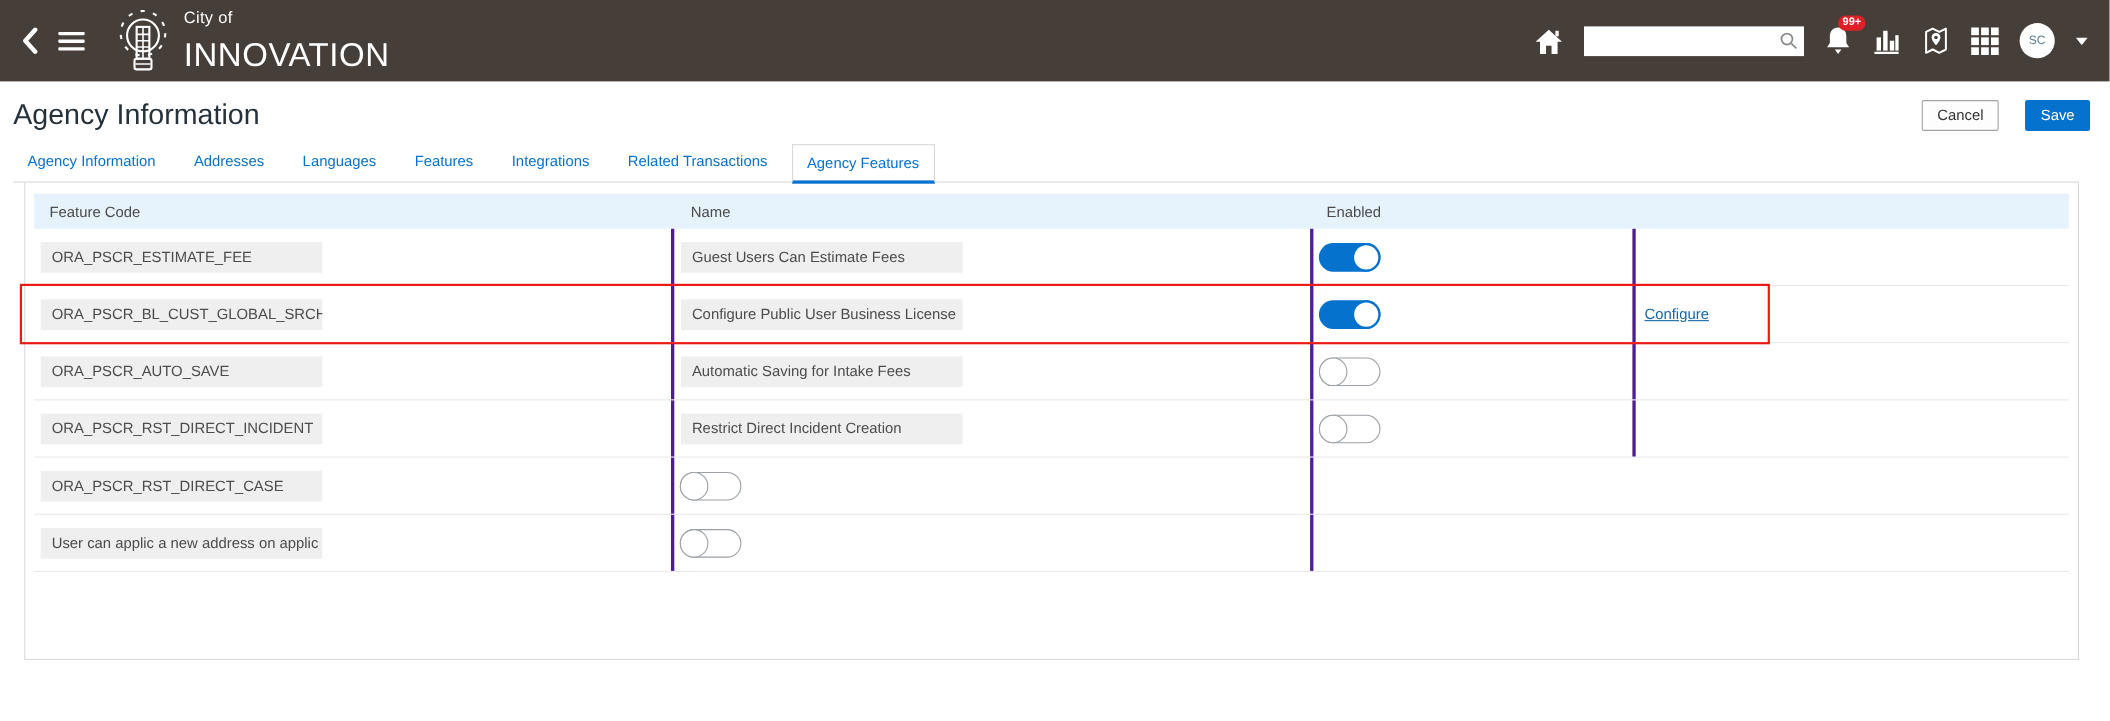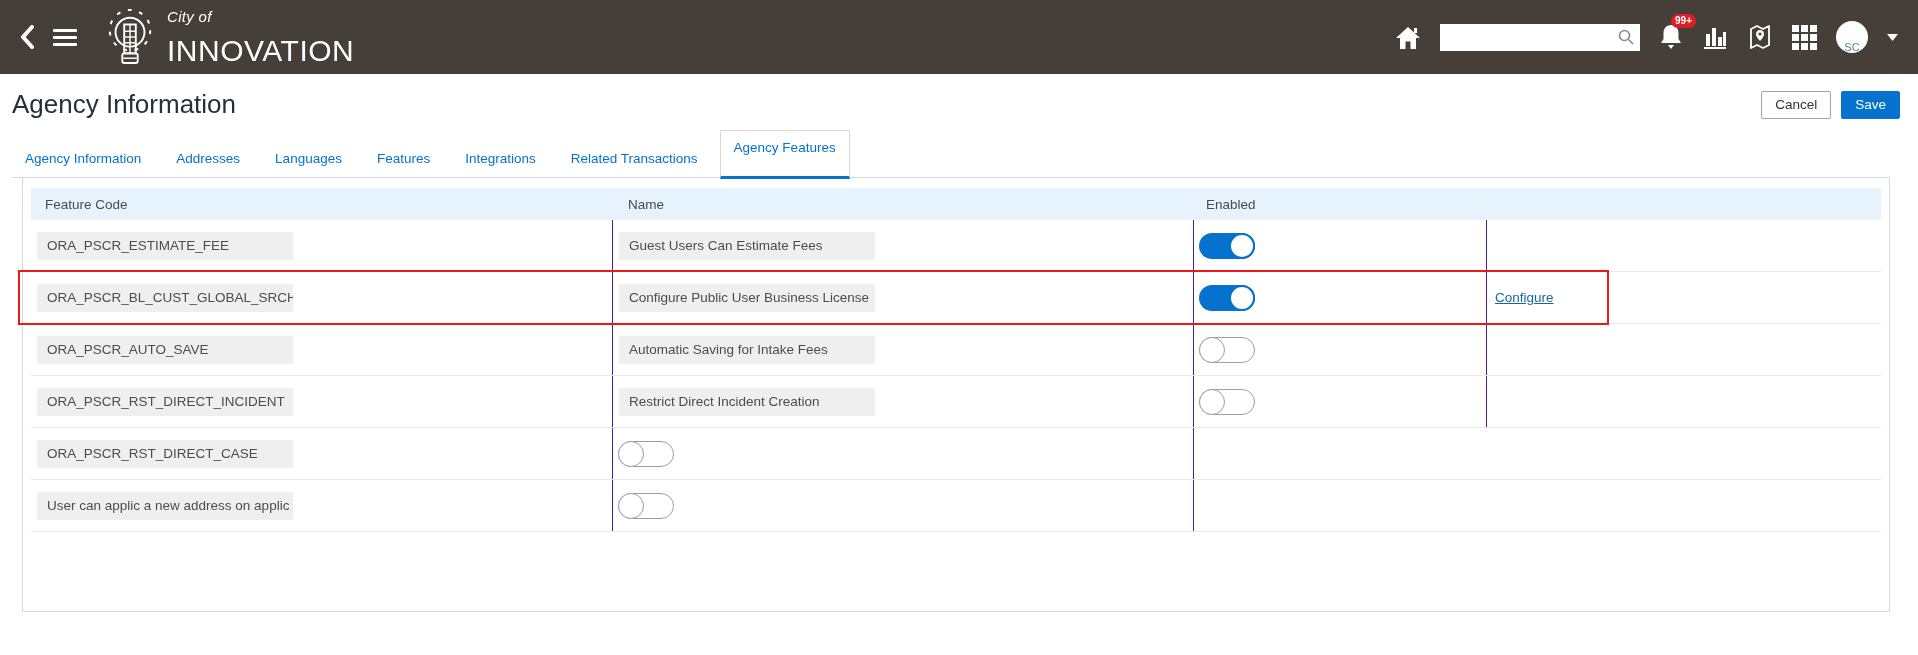--- a/index.html
+++ b/index.html
@@ -9,61 +9,61 @@
   
   .topbar{height:74px;background:var(--header_bg);display:flex;align-items:center;
           padding:0 20px;color:#fff;box-sizing:border-box;}
   .icon-btn{background:none;border:none;padding:0;cursor:pointer;display:flex;
             align-items:center;justify-content:center;color:#fff;}
   .back-btn{margin-right:18px;}
   .menu-btn{display:flex;flex-direction:column;gap:4px;margin-right:26px;}
   .menu-btn .bar{width:24px;height:3px;background:#fff;border-radius:1px;}
   .logo{display:flex;align-items:center;gap:10px;}
   .logo-text{line-height:1;}
-  .logo-line1{font-size:15px;margin-bottom:12px;letter-spacing:.3px;font-style:italic;}
+  .logo-line1{font-size:15px;margin-bottom:12px;letter-spacing:.3px;}
   .logo-line2{font-size:30px;letter-spacing:.5px;}
   .top-right{margin-left:auto;display:flex;align-items:center;gap:19px;}
   .search-box{width:200px;height:27px;background:#fff;display:flex;align-items:center;
               padding:0 6px 0 8px;box-sizing:border-box;}
   .search-box input{border:none;outline:none;flex:1;min-width:0;font-size:13px;
                     font-family:"Liberation Sans",sans-serif;color:#333;background:transparent;}
   .bell-wrap{position:relative;}
   .badge{position:absolute;top:-10px;right:-13px;background:var(--badge);color:#fff;
          font-size:10px;font-weight:bold;padding:2px 4px;border-radius:9px;line-height:1;
          min-width:14px;text-align:center;}
   .grid-icon{display:grid;grid-template-columns:repeat(3,7px);grid-auto-rows:7px;gap:2px;}
   .grid-icon span{background:#fff;display:block;}
   .avatar{width:32px;height:32px;border-radius:50%;background:#fff;color:#5b7e95;
-          font-size:11px;display:flex;align-items:flex-end;justify-content:center;cursor:pointer;}
+          font-size:11px;display:flex;align-items:center;justify-content:center;cursor:pointer;}
 
   
   .titlebar{display:flex;align-items:center;justify-content:space-between;
             padding:15px 18px 0 12px;}
   .page-title{margin:0;font-size:26px;font-weight:400;color:#24313b;}
-  .actions{display:flex;gap:10px;}
+  .actions{display:flex;gap:24px;}
   .btn{height:28px;padding:0 13px;font-size:13.5px;font-family:"Liberation Sans",sans-serif;
        border-radius:2px;border:1px solid #a3a3a3;background:#fdfdfd;color:#333;cursor:pointer;}
   .btn.primary{background:var(--accent);border-color:var(--accent);color:#fff;}
 
   
   .tabs{display:flex;align-items:flex-end;margin:10px 28px 0 12px;
         border-bottom:1px solid #d8d8d8;}
   .tab{color:var(--accent);font-size:13.5px;padding:9px 13px 11px;cursor:pointer;white-space:nowrap;margin-right:9px;}
   .tab.active{background:#fff;border:1px solid #d8d8d8;border-bottom:3px solid var(--accent);
-              margin-bottom:-2px;padding-bottom:21px;}
+              margin-bottom:-2px;padding-bottom:8px;}
 
   
   .panel{margin:0 28px 0 22px;border:1px solid #d9d9d9;border-top:none;height:434px;
          padding:10px 8px;box-sizing:border-box;}
   .thead,.trow{display:grid;grid-template-columns:582px 581px 293px 1fr;align-items:center;}
   .thead{background:var(--thead_bg);height:32px;color:#4a4a4a;font-size:13.5px;}
   .th1{padding-left:14px;} .th2{padding-left:15px;} .th3{padding-left:12px;}
   .trow{position:relative;height:51px;border-bottom:1px solid #e9e9e9;}
   .cell{height:100%;display:flex;align-items:center;box-sizing:border-box;}
-  .c1,.c2,.c3{border-right:1px solid #4c1d95;}
+  .c1,.c2,.c3{border-right:3px solid #4c1d95;}
   .c1{padding-left:6px;} .c2{padding-left:6px;} .c3{padding-left:5px;} .c4{padding-left:8px;}
   .field{width:256px;height:28px;background:var(--field_bg);color:#4c4c4c;font-size:13.5px;
          display:flex;align-items:center;padding:0 10px;box-sizing:border-box;
          white-space:nowrap;overflow:hidden;}
   .toggle{width:56px;height:26px;border-radius:14px;position:relative;display:inline-block;
           box-sizing:border-box;cursor:pointer;}
   .toggle.on{background:var(--accent);}
   .toggle .knob{position:absolute;top:0;width:26px;height:26px;border-radius:50%;
                 background:#fff;box-sizing:border-box;}
   .toggle.on .knob{right:0;border:2px solid var(--accent);}

